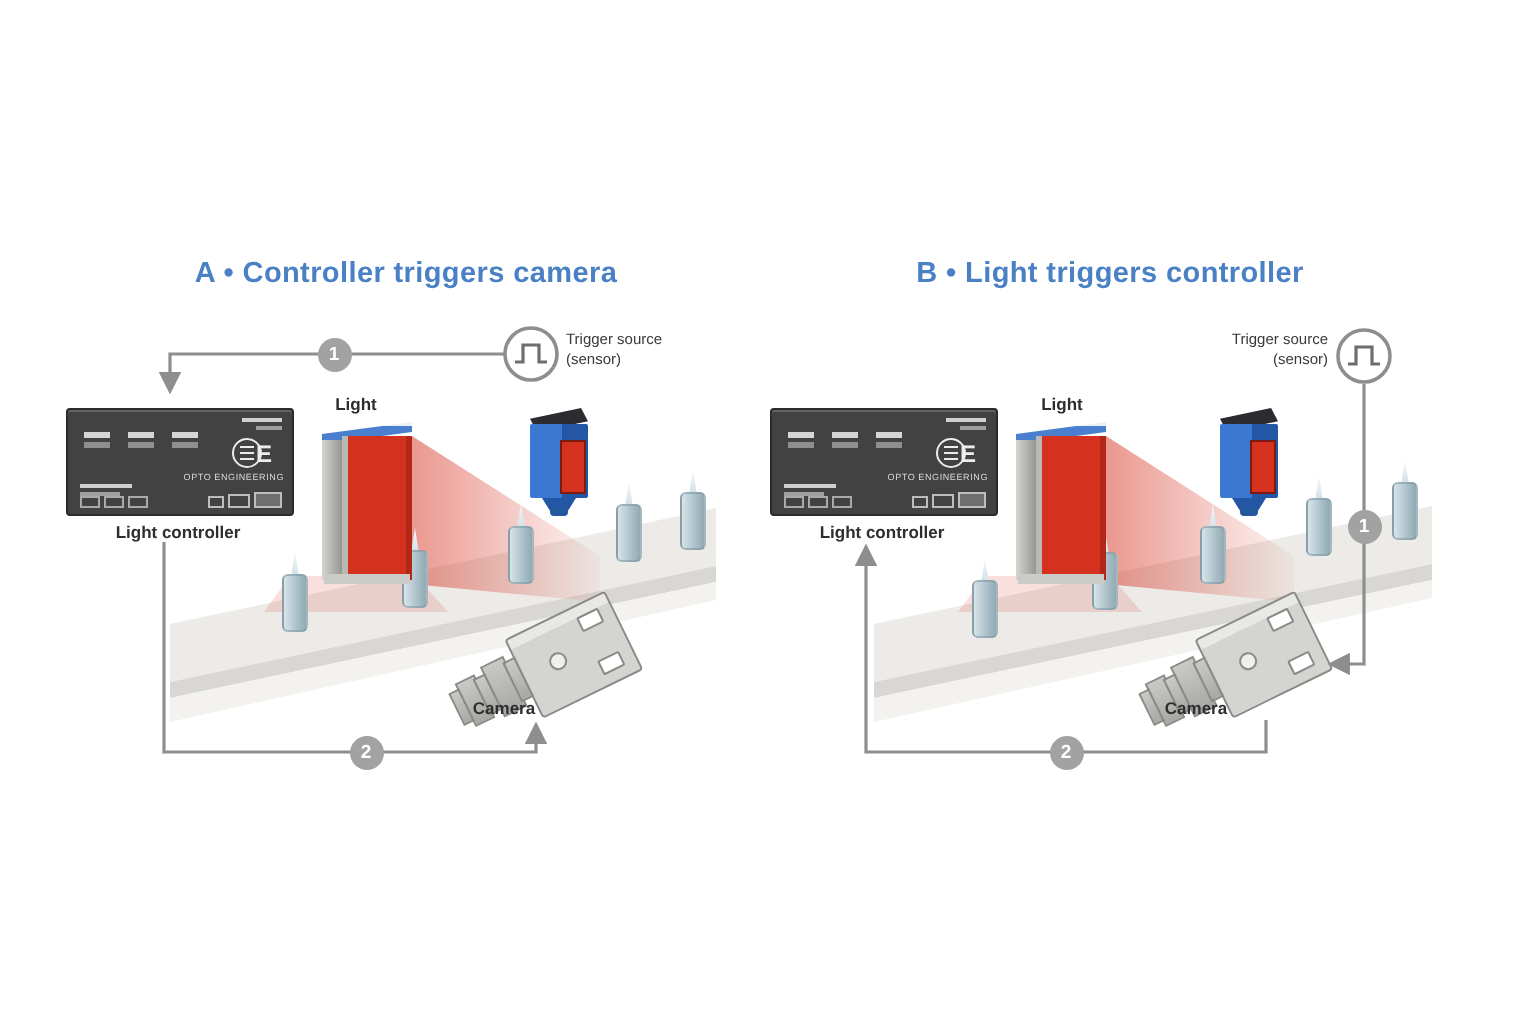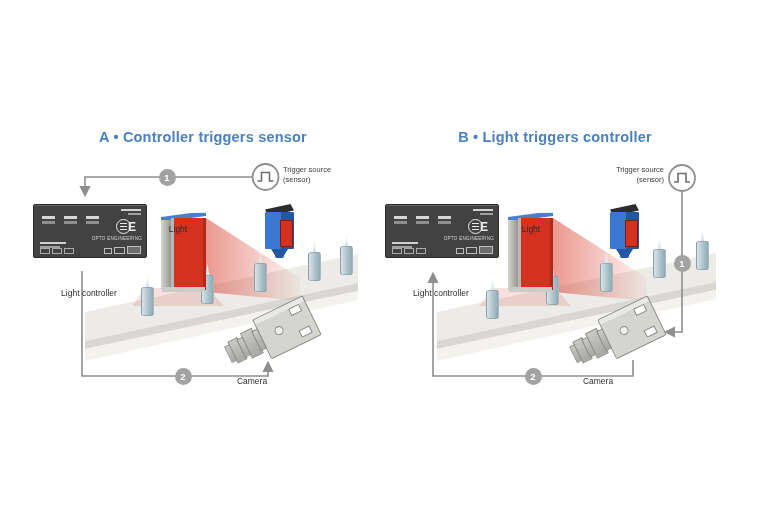--- a/index.html
+++ b/index.html
@@ -1,21 +1,21 @@
 <!DOCTYPE html>
 <html><head>
 <meta charset="utf-8">
 <style>
   html,body{margin:0;padding:0;background:#fff;}
   .canvas{position:relative;width:760px;height:506px;background:#ffffff;overflow:hidden;
           font-family:"Liberation Sans",sans-serif;}
   svg.layer{position:absolute;left:0;top:0;}
 
   .title{position:absolute;font-weight:700;font-size:14.5px;color:#4a80c4;text-align:center;letter-spacing:.2px;}
-  .lbl{position:absolute;font-weight:400;font-size:8.5px;color:#2e2e2e;text-align:center;white-space:nowrap;margin-top:27px;}
+  .lbl{position:absolute;font-weight:700;font-size:8.5px;color:#2e2e2e;text-align:center;white-space:nowrap;}
   .trigger-lbl{position:absolute;font-size:7.5px;color:#3a3a3a;line-height:1.3;}
   .trigger-lbl.right{text-align:right;}
   .badge{position:absolute;width:17px;height:17px;border-radius:50%;background:#a2a2a2;color:#fff;
          font-size:9.5px;font-weight:700;display:flex;align-items:center;justify-content:center;}
 
   
   .ctrl{position:absolute;width:112px;height:52px;background:#424242;border:1px solid #2b2b2b;border-radius:2px;
         box-shadow:inset 0 1px 0 rgba(255,255,255,.18);}
   .ctrl .tr1{position:absolute;right:5px;top:4px;width:20px;height:2px;background:#d0d0d0;}
   .ctrl .tr2{position:absolute;right:5px;top:8px;width:13px;height:2px;background:#9f9f9f;}
@@ -187,21 +187,21 @@
         <marker id="arwA" viewBox="0 0 10 10" refX="8" refY="5" markerWidth="7" markerHeight="7" orient="auto-start-reverse">
           <path d="M0,0 L10,5 L0,10 z" fill="#8e8e8e"></path>
         </marker>
       </defs>
       <path d="M252,177 L85,177 L85,195" fill="none" stroke="#8e8e8e" stroke-width="1.6" marker-end="url(#arwA)"></path>
       <path d="M82,271 L82,376 L268,376 L268,363" fill="none" stroke="#8e8e8e" stroke-width="1.6" marker-end="url(#arwA)"></path>
       <circle cx="265.5" cy="177" r="13" fill="#ffffff" stroke="#8e8e8e" stroke-width="1.8"></circle>
       <polyline points="257.5,181 261.5,181 261.5,172.5 269.5,172.5 269.5,181 273.5,181" fill="none" stroke="#6e6e6e" stroke-width="1.6"></polyline>
     </svg>
 
-    <div class="title" style="left:55px;top:129px;width:296px;">A • Controller triggers sensor</div>
+    <div class="title" style="left:55px;top:129px;width:296px;">A • Controller triggers camera</div>
     <div class="trigger-lbl" style="left:283px;top:165px;">
       <div>Trigger source</div>
       <div>(sensor)</div>
     </div>
     <div class="lbl" style="left:155px;top:197px;width:46px;">Light</div>
     <div class="lbl" style="left:33px;top:261px;width:112px;">Light controller</div>
     <div class="lbl" style="left:228px;top:349px;width:48px;">Camera</div>
     <div class="badge" style="left:158.5px;top:168.5px;">1</div>
     <div class="badge" style="left:174.5px;top:367.5px;">2</div>
   </div>

